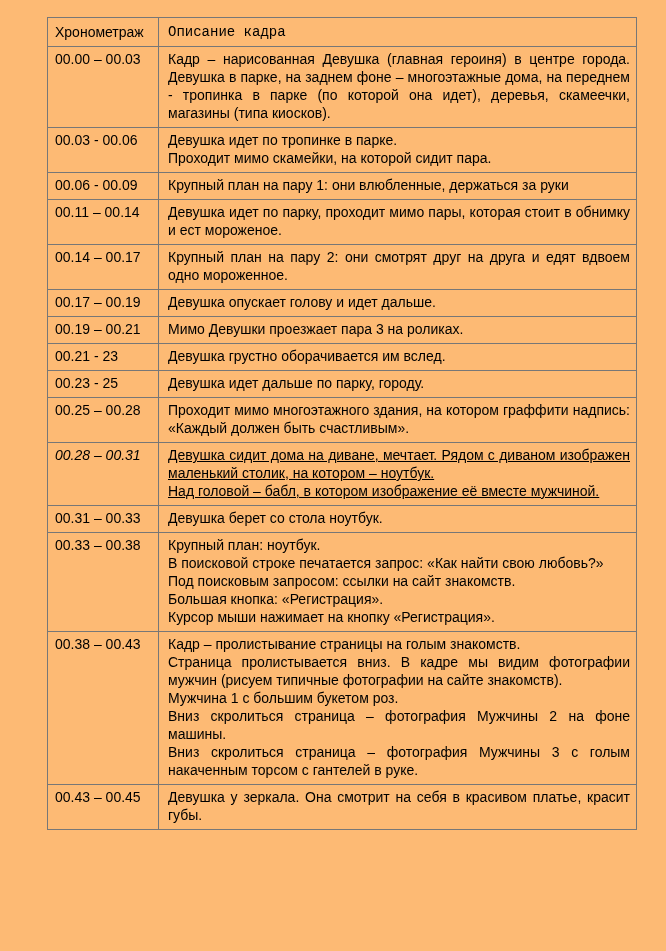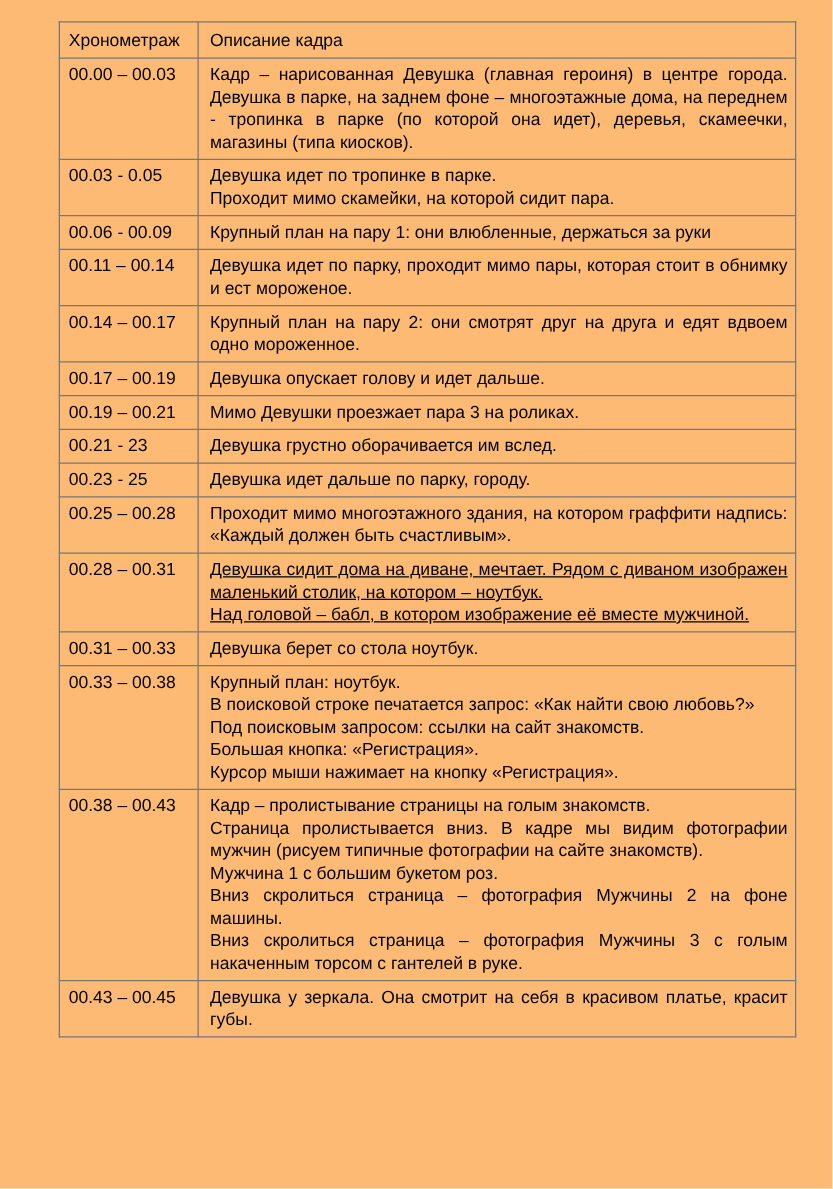--- a/index.html
+++ b/index.html
@@ -61,32 +61,32 @@
 
 <div class="page">
   <table class="storyboard">
     <colgroup>
       <col class="c-time">
       <col class="c-desc">
     </colgroup>
     <thead>
       <tr>
         <th class="time-cell" style="border-color: rgb(119, 119, 119);">Хронометраж</th>
-        <th class="desc-cell" style="border-color: rgb(119, 119, 119);">Описание кадра</th>
+        <th class="desc-cell" style="border-color: rgb(119, 119, 119); font-family: Liberation Mono, monospace;">Описание кадра</th>
       </tr>
     </thead>
     <tbody id="rows-body">
         <tr>
           <td class="time-cell" style="border-color: rgb(119, 119, 119);">00.00 – 00.03</td>
           <td class="desc-cell" style="border-color: rgb(119, 119, 119);">
             <p>Кадр – нарисованная Девушка (главная героиня) в центре города. Девушка в парке, на заднем фоне – многоэтажные дома, на переднем - тропинка в парке (по которой она идет), деревья, скамеечки, магазины (типа киосков).</p>
           </td>
         </tr>
         <tr>
-          <td class="time-cell" style="border-color: rgb(119, 119, 119);">00.03 - 0.05</td>
+          <td class="time-cell" style="border-color: rgb(119, 119, 119);">00.03 - 00.06</td>
           <td class="desc-cell" style="border-color: rgb(119, 119, 119);">
             <p>Девушка идет по тропинке в парке.</p>
             <p>Проходит мимо скамейки, на которой сидит пара.</p>
           </td>
         </tr>
         <tr>
           <td class="time-cell" style="border-color: rgb(119, 119, 119);">00.06 - 00.09</td>
           <td class="desc-cell" style="border-color: rgb(119, 119, 119);">
             <p>Крупный план на пару 1: они влюбленные, держаться за руки</p>
           </td>
@@ -127,21 +127,21 @@
             <p>Девушка идет дальше по парку, городу.</p>
           </td>
         </tr>
         <tr>
           <td class="time-cell" style="border-color: rgb(119, 119, 119);">00.25 – 00.28</td>
           <td class="desc-cell" style="border-color: rgb(119, 119, 119);">
             <p>Проходит мимо многоэтажного здания, на котором граффити надпись: «Каждый должен быть счастливым».</p>
           </td>
         </tr>
         <tr>
-          <td class="time-cell" style="border-color: rgb(119, 119, 119);">00.28 – 00.31</td>
+          <td class="time-cell" style="border-color: rgb(119, 119, 119); font-style: italic;">00.28 – 00.31</td>
           <td class="desc-cell" style="border-color: rgb(119, 119, 119); text-decoration: underline;">
             <p>Девушка сидит дома на диване, мечтает. Рядом с диваном изображен маленький столик, на котором – ноутбук.</p>
             <p>Над головой – бабл, в котором изображение её вместе мужчиной.</p>
           </td>
         </tr>
         <tr>
           <td class="time-cell" style="border-color: rgb(119, 119, 119);">00.31 – 00.33</td>
           <td class="desc-cell" style="border-color: rgb(119, 119, 119);">
             <p>Девушка берет со стола ноутбук.</p>
           </td>

